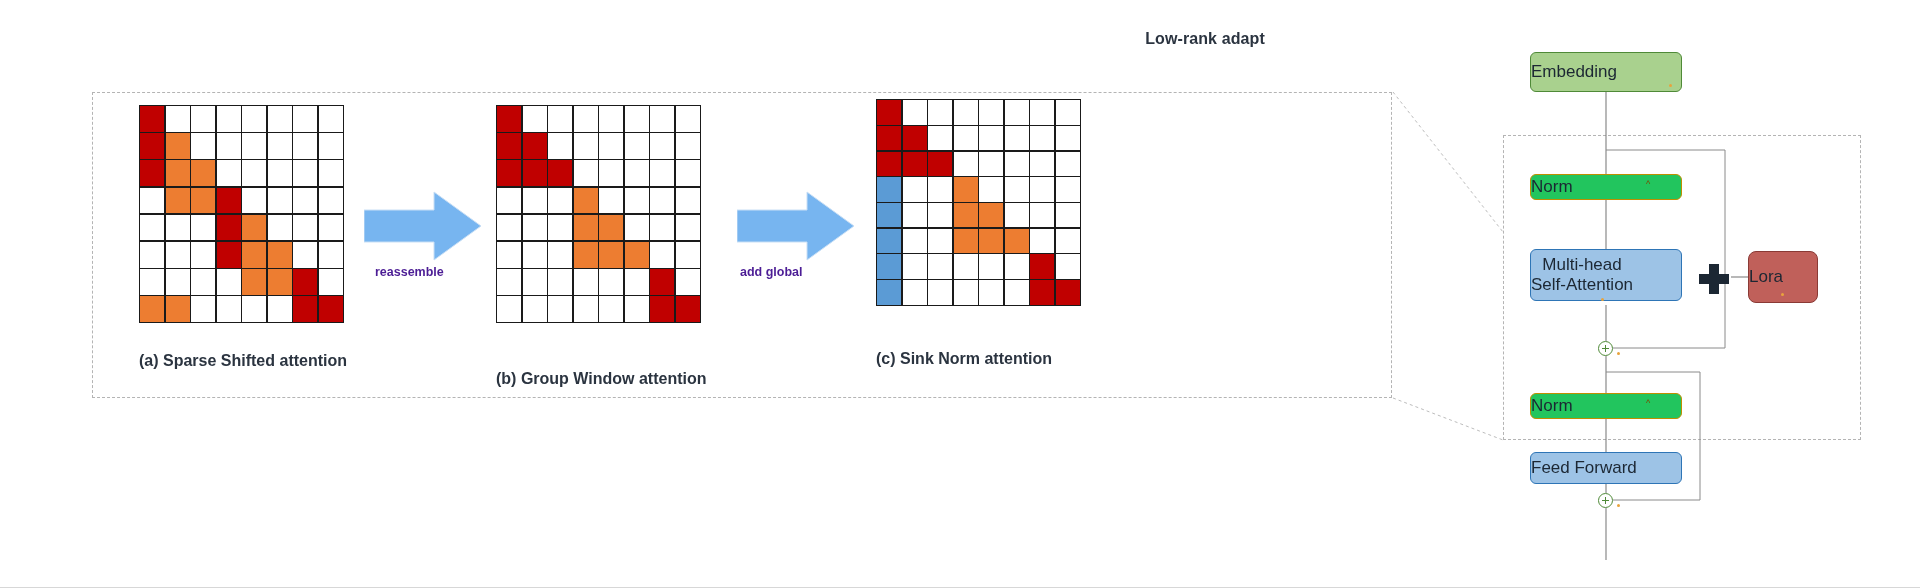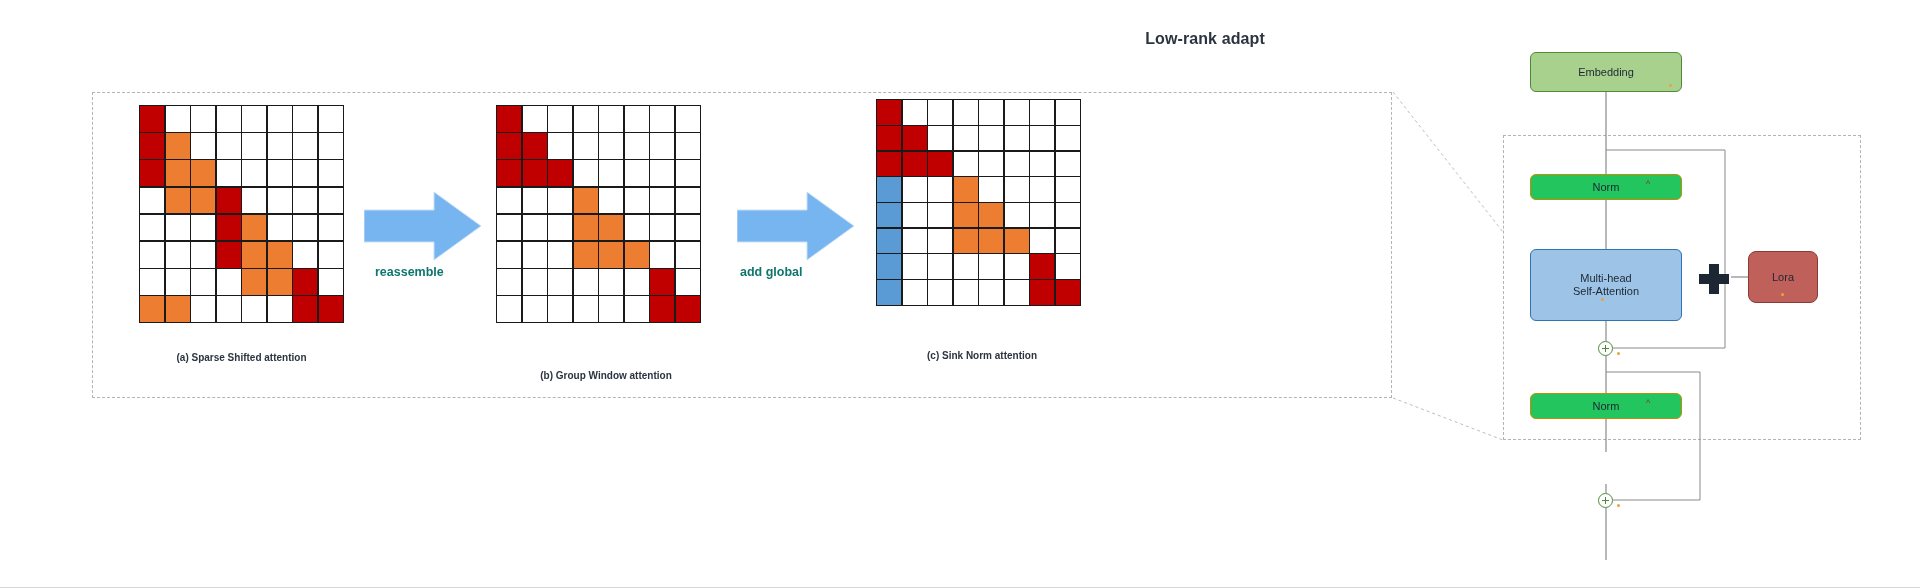--- a/index.html
+++ b/index.html
@@ -74,37 +74,37 @@
   .cell.blue   { background: #5b9bd5; }
 
   #matrix-a { left: 139px; top: 105px; grid-template-columns: repeat(8, 24.2px); }
   #matrix-b { left: 496px; top: 105px; grid-template-columns: repeat(8, 24.2px); }
   #matrix-c { left: 876px; top: 99px; grid-template-columns: repeat(8, 24.2px); }
   #matrix-c .cell { height: 24.4px; }
 
   
   .caption {
     position: absolute;
-    font-size: 10px;
+    font-size: 16px;
     font-weight: bold;
     color: #2b3440;
-    text-align: center;
+    text-align: left;
     white-space: nowrap;
   }
   #caption-a { left: 139px; top: 352px; width: 205px; }
   #caption-b { left: 496px; top: 350px; width: 220px; margin-top: 20px; }
   #caption-c { left: 876px; top: 350px; width: 212px; }
 
   
   .arrow-wrap { position: absolute; }
   .arrow-label {
     position: absolute;
     font-size: 12.5px;
     font-weight: bold;
-    color: #0f766e;
+    color: #4c1d95;
     white-space: nowrap;
   }
   #arrow1 { left: 364px; top: 186px; }
   #arrow1-label { left: 375px; top: 265px; }
   #arrow2 { left: 737px; top: 186px; }
   #arrow2-label { left: 740px; top: 265px; }
 
   
   #zoom-lines {
     position: absolute;
@@ -122,23 +122,23 @@
     box-sizing: border-box;
   }
 
   .node {
     position: absolute;
     box-sizing: border-box;
     border-radius: 6px;
     border: 1.4px solid;
     display: flex;
     align-items: center;
-    justify-content: center;
+    justify-content: flex-start;
     text-align: center;
-    font-size: 11px;
+    font-size: 17px;
     color: #1c2733;
     line-height: 1.15;
   }
   .node.embedding {
     background: #a9d18e;
     border-color: #4f8a38;
   }
   .node.norm {
     background: #22c55e;
     border-color: #bf8f00;
@@ -152,21 +152,21 @@
     border-color: #2e75b6;
   }
   .node.lora {
     background: #c0605a;
     border-color: #8a3a35;
     color: #1c2733;
   }
 
   #node-embedding   { left: 1530px; top: 52px;  width: 152px; height: 40px; }
   #node-norm1       { left: 1530px; top: 174px; width: 152px; height: 26px; }
-  #node-attn        { left: 1530px; top: 249px; width: 152px; height: 72px; font-weight: normal; }
+  #node-attn        { left: 1530px; top: 249px; width: 152px; height: 52px; font-weight: normal; }
   #node-lora        { left: 1748px; top: 251px; width: 70px;  height: 52px; border-radius: 8px; }
   #node-norm2       { left: 1530px; top: 393px; width: 152px; height: 26px; }
   #node-ff          { left: 1530px; top: 452px; width: 152px; height: 32px; }
 
   
   #plus-sign {
     position: absolute;
     left: 1697px;
     top: 262px;
     width: 34px;
@@ -494,18 +494,21 @@
   <div class="mini-dot" style="left:1781px; top:293px;"></div>
 
   <div class="res-plus" id="res-plus-1"></div>
   <div class="mini-dot" style="left:1617px; top:352px;"></div>
 
   <div class="node norm" id="node-norm2">
     <span>Norm</span>
   </div>
   <div class="tiny-caret" style="left:1646px; top:399px;">^</div>
 
+  <div class="node ff" id="node-ff">
+    <span>Feed Forward</span>
+  </div>
 
   <div class="res-plus" id="res-plus-2"></div>
   <div class="mini-dot" style="left:1617px; top:504px;"></div>
 
   <div class="bottom-rule"></div>
 </div>
 
 </body></html>

